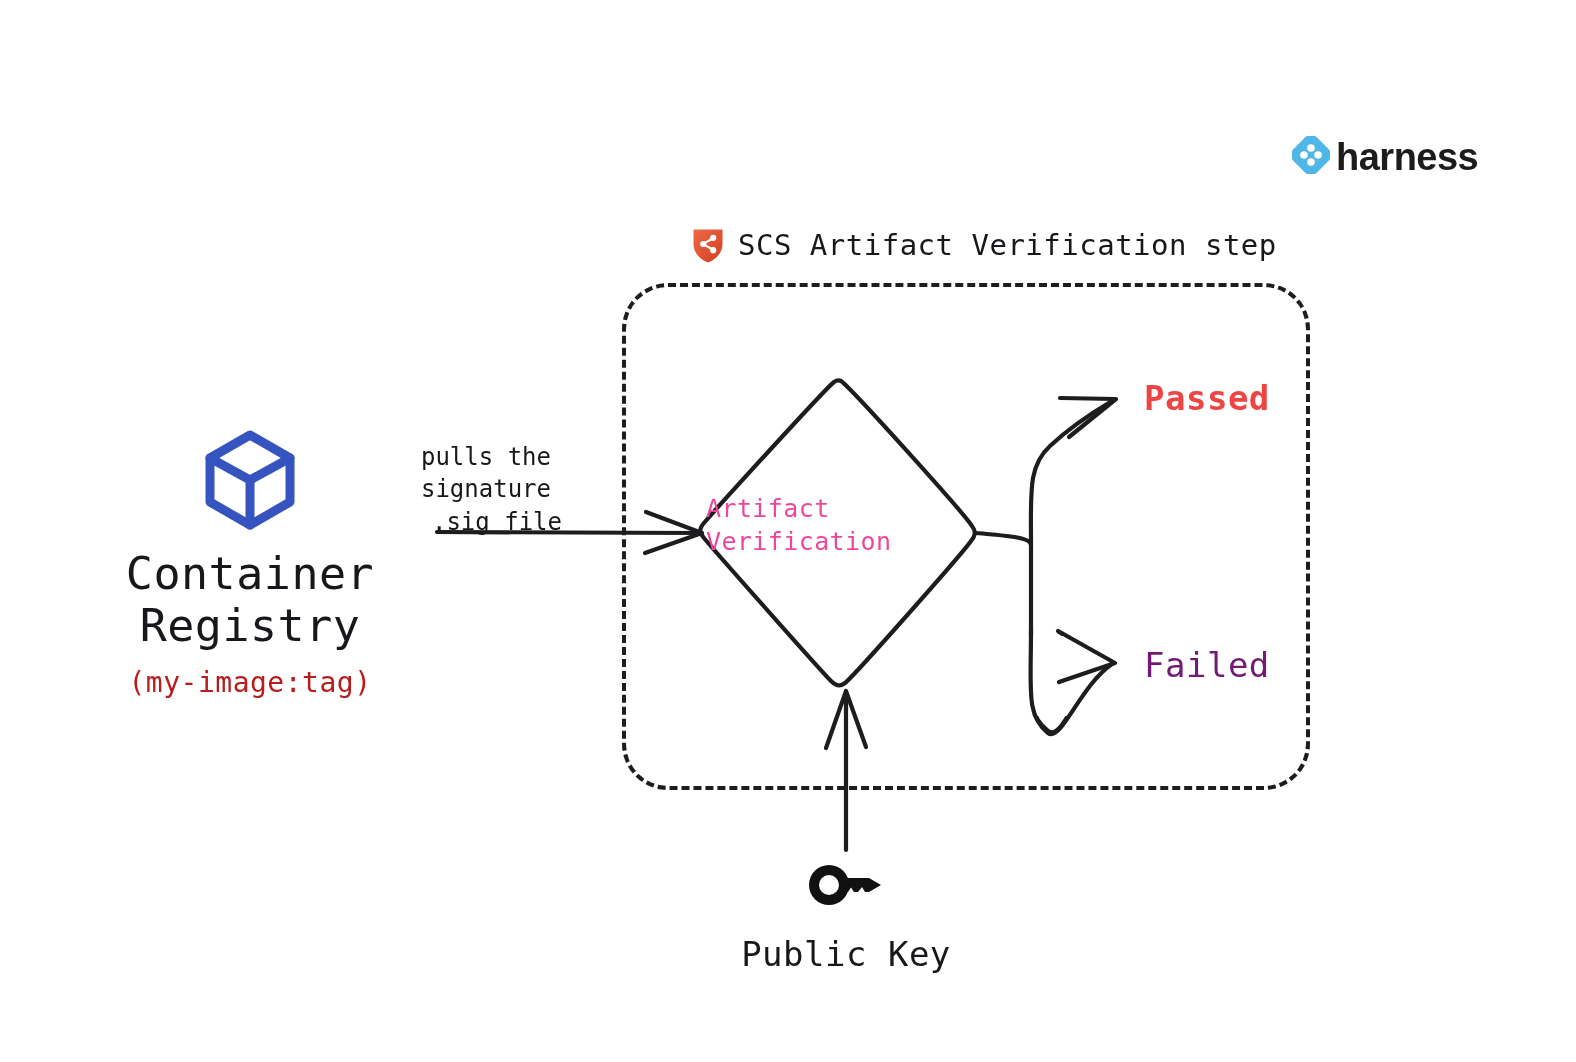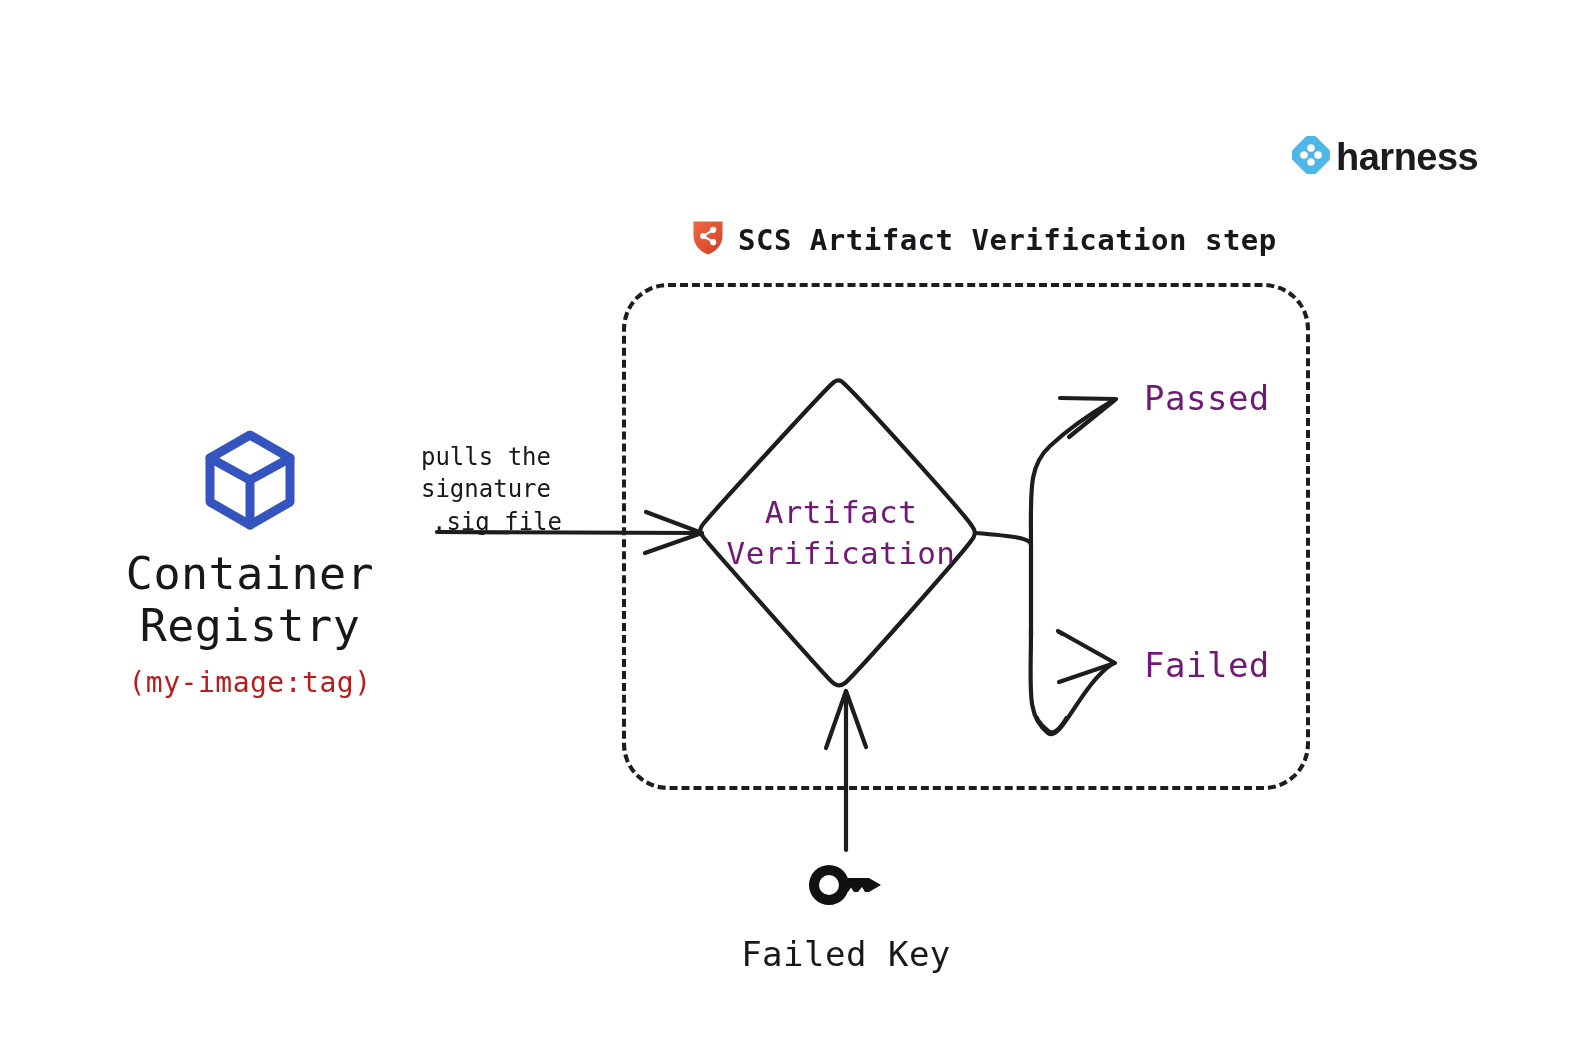--- a/index.html
+++ b/index.html
@@ -32,25 +32,23 @@
     font-weight: 700;
     letter-spacing: -0.5px;
     color: #1c1c1c;
     line-height: 1;
   }
 
   
   #step-title {
     position: absolute;
     left: 692px;
-    top: 220px;
+    top: 228px;
     display: flex;
-    align-items: center;
     gap: 14px;
-    font-weight: bold;
   }
   #step-title .title-text {
     font-size: 29px;
     color: #17181b;
     white-space: nowrap;
     letter-spacing: 0.5px;
   }
 
   
   #step-box {
@@ -98,23 +96,23 @@
     line-height: 1.35;
   }
   #edge-caption .cap2 { padding-left: 22px; }
 
   
   #decision-label {
     position: absolute;
     left: 706px;
     top: 492px;
     width: 270px;
-    text-align: center;
-    font-size: 31px;
-    color: #701a75;
+    text-align: left;
+    font-size: 25px;
+    color: #ec4899;
     line-height: 1.33;
     letter-spacing: 0.4px;
   }
 
   
   #outcome-pass {
     position: absolute;
     left: 1144px;
     top: 378px;
     font-size: 34px;
@@ -254,21 +252,21 @@
       <path d="M1031 630 C 1031 690 1026 716 1048 733 C 1061 743 1080 686 1112 664"></path>
       <path d="M1058 631 L1115 663 L1059 682"></path>
     </g>
   </svg>
 
   <div id="decision-label">
     <div>Artifact</div>
     <div>Verification</div>
   </div>
 
-  <div id="outcome-pass" style="color: #701a75;">Passed</div>
+  <div id="outcome-pass" style="color: #ef4444; font-weight: bold;">Passed</div>
   <div id="outcome-fail" style="color: #701a75;">Failed</div>
 
   <div id="publickey">
     <span class="key-icon">
       <svg width="78" height="46" viewBox="0 0 78 46" aria-hidden="true">
         <g fill="#111111">
           <path d="M22 3
                    a20 20 0 1 0 0 40
                    a20 20 0 1 0 0 -40
                    z
@@ -282,16 +280,16 @@
                    L58 30
                    L55 25
                    L51 30
                    L47 30
                    L44 25.5
                    L41 30
                    L38 30 Z"></path>
         </g>
       </svg>
     </span>
-    <div class="key-label">Failed Key</div>
+    <div class="key-label">Public Key</div>
   </div>
 
 </div>
 
 </body></html>

